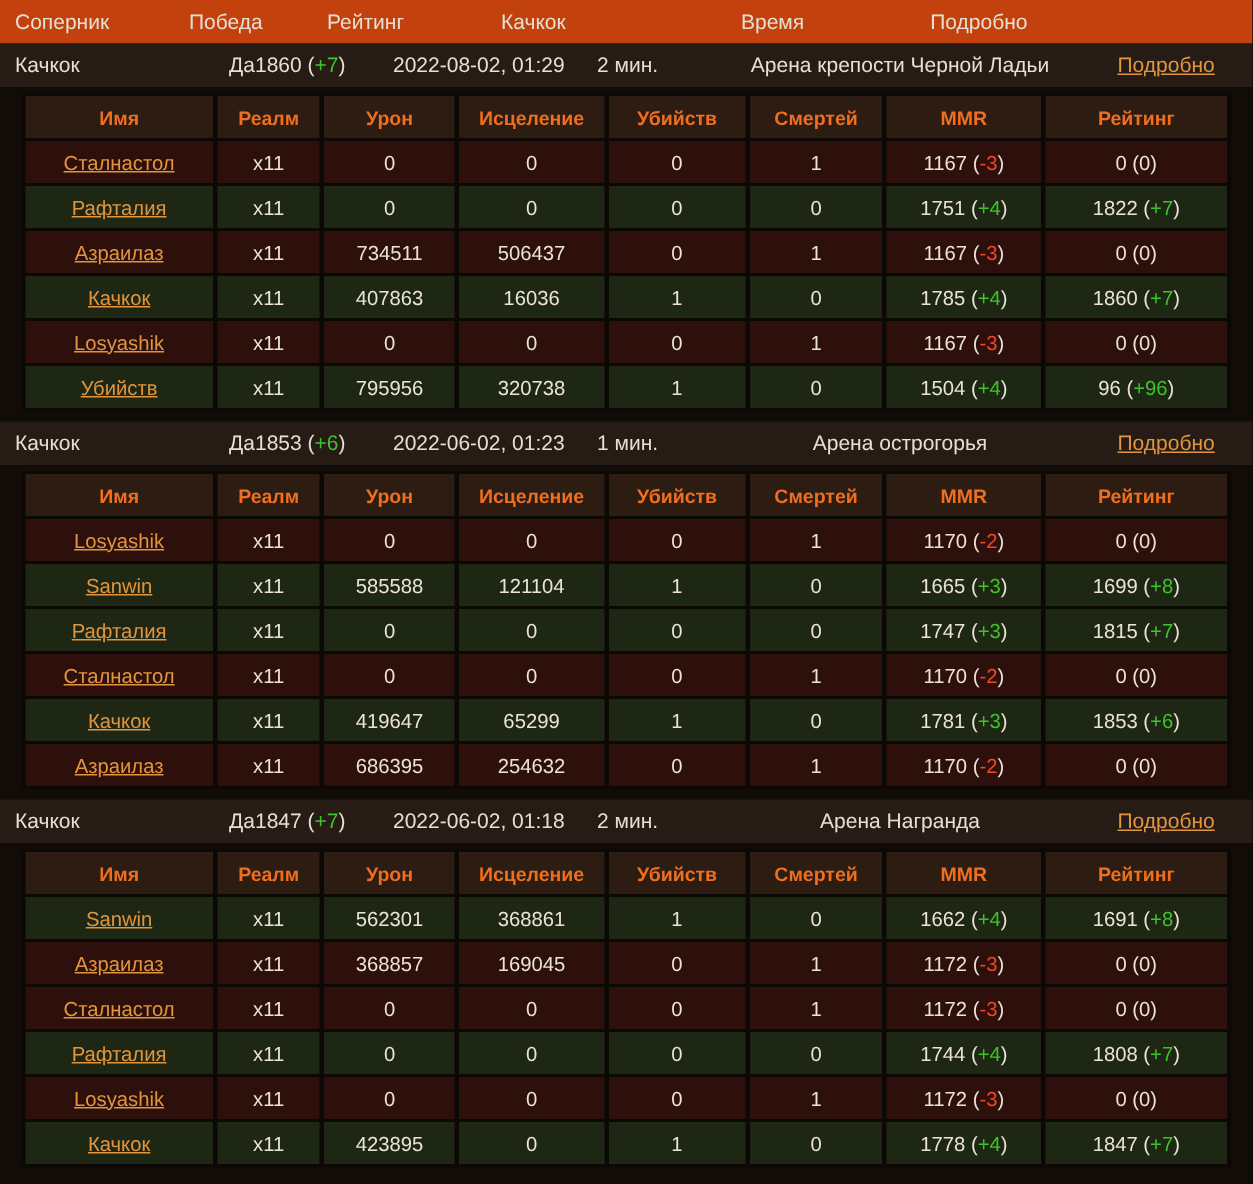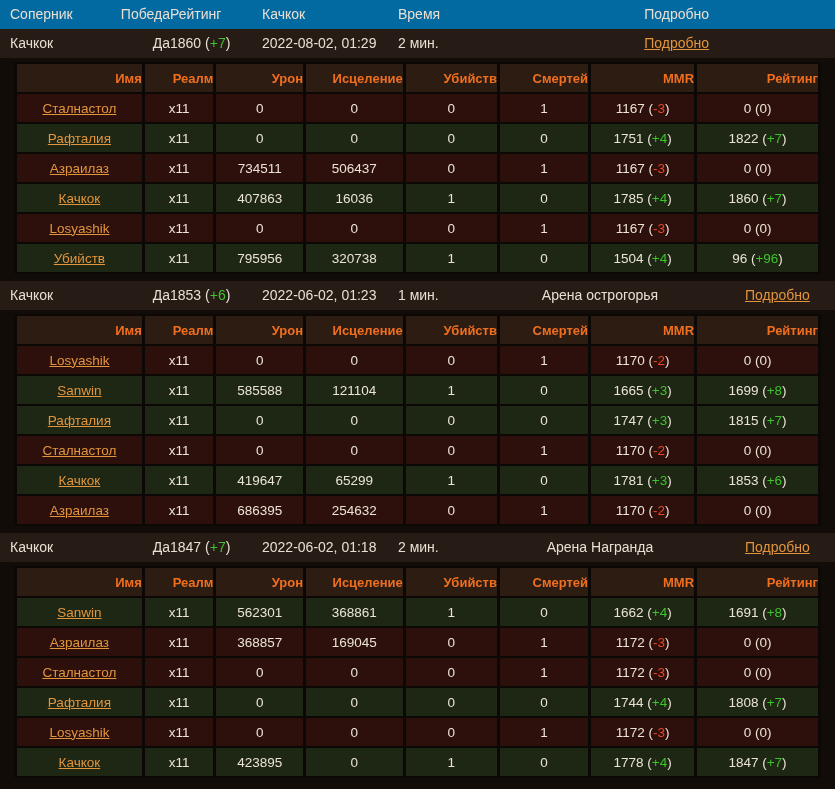--- a/index.html
+++ b/index.html
@@ -12,21 +12,21 @@
   
   .lrow{
     display:grid;
     grid-template-columns:95px 75px 92px 136px 57px 1fr 90px;
     align-items:center;
     height:29px;
     font-size:14px;
     line-height:29px;
     white-space:nowrap;
   }
-  .topbar{background:#0369a1;}
+  .topbar{background:#c2410c;gap:24px;}
   .summary{background:#261b15;margin-bottom:4px;}
   .c-opp{padding-left:10px;}
   .c-win{text-align:right;}
   .c-rating,.c-start,.c-time,.c-map-h{text-align:left;}
   .c-map{text-align:center;}
   .c-details{text-align:right;padding-right:36px;}
   
   table.match{
     width:807px;
     margin:0 14px 7px 14px;
@@ -34,21 +34,21 @@
     border-spacing:3px 2px;
     table-layout:fixed;
     background:#0c0806;
   }
   table.match th{
     background:#2d1c12;
     color:#ef6f1f;
     font-weight:bold;
     font-size:13px;
     height:28px;
-    text-align:right;
+    text-align:center;
     padding:0;
   }
   table.match td{
     height:28px;
     font-size:13.5px;
     text-align:center;
     padding:0;
     color:#ebe3d6;
   }
   tr.win  td{background:#1e2614;}
@@ -59,34 +59,35 @@
     cursor:pointer;
   }
   .delta-pos{color:#3fc32c;}
   .delta-neg{color:#f14526;}
 </style>
 </head>
 <body>
 
 <div class="lrow topbar">
   <div class="c-opp">Соперник</div>
-  <div class="c-win" style="text-align:right;padding-left:7px;">Победа</div>
+  <div class="c-win" style="text-align:left;padding-left:7px;">Победа</div>
   <div class="c-rating">Рейтинг</div>
   <div class="c-start">Качкок</div>
   <div class="c-time">Время</div>
   <div class="c-details">Подробно</div>
 </div>
 
 <div id="matches">
     <div class="lrow summary">
       <div class="c-opp">Качкок</div>
       <div class="c-win">Да</div>
       <div class="c-rating">1860 (<span class="delta-pos">+7</span>)</div>
       <div class="c-start">2022-08-02, 01:29</div>
       <div class="c-time">2 мин.</div>
+      <div class="c-map">Арена крепости Черной Ладьи</div>
       <div class="c-details"><a class="lnk">Подробно</a></div>
     </div>
     <table class="match">
       <colgroup>
         <col style="width: 16%;">
         <col style="width: 8.8%;">
         <col style="width: 11.1%;">
         <col style="width: 12.4%;">
         <col style="width: 11.7%;">
         <col style="width: 11.3%;">

